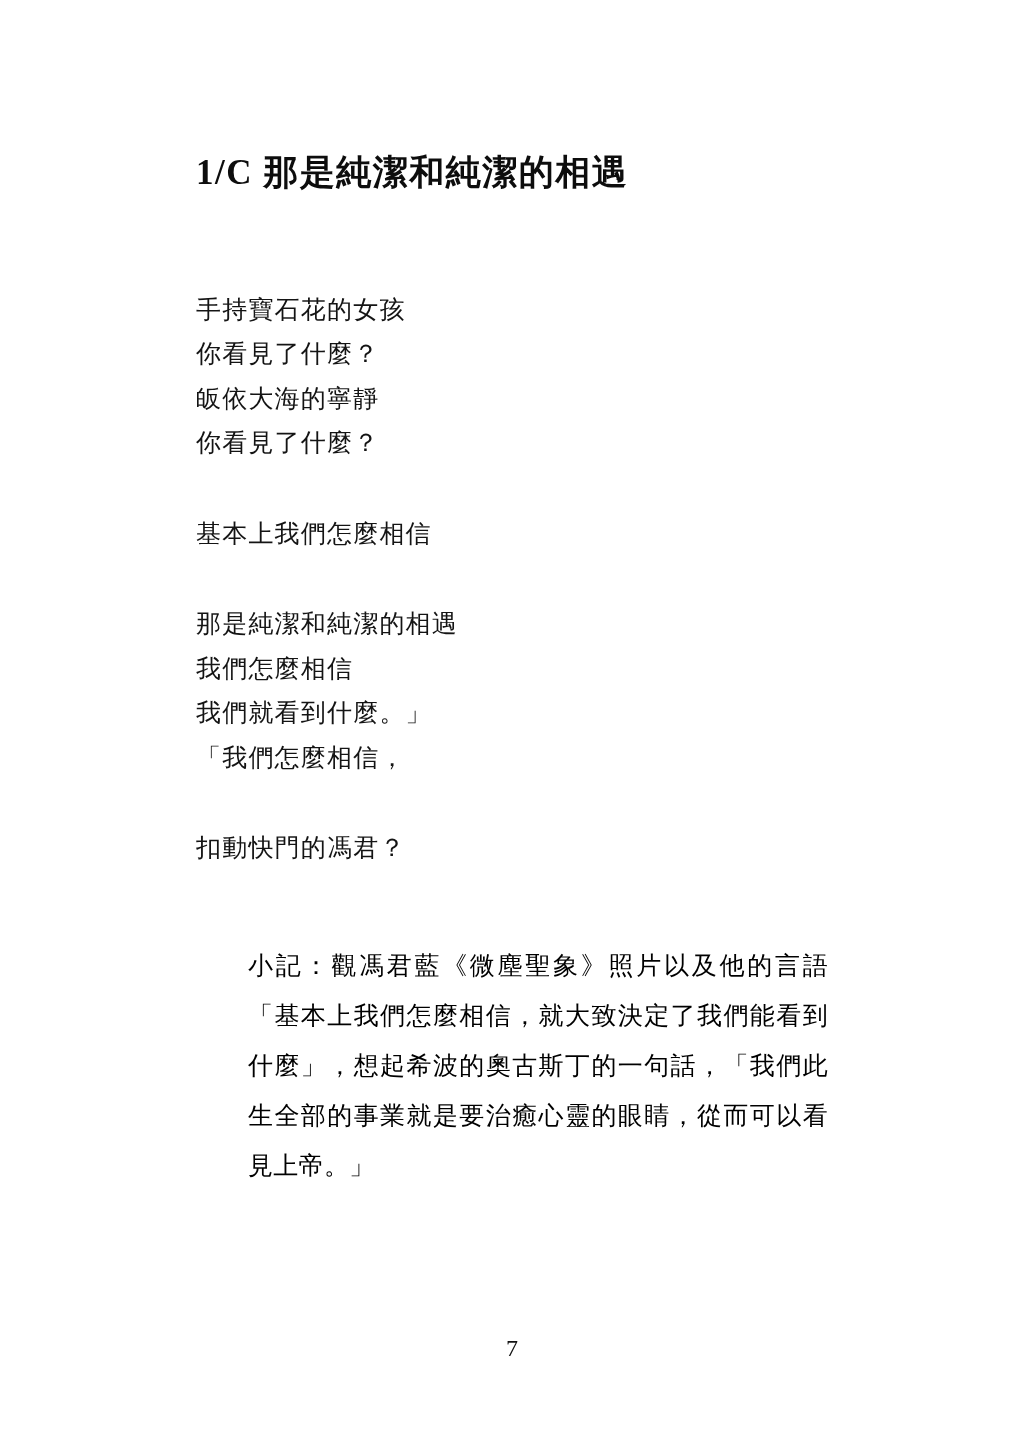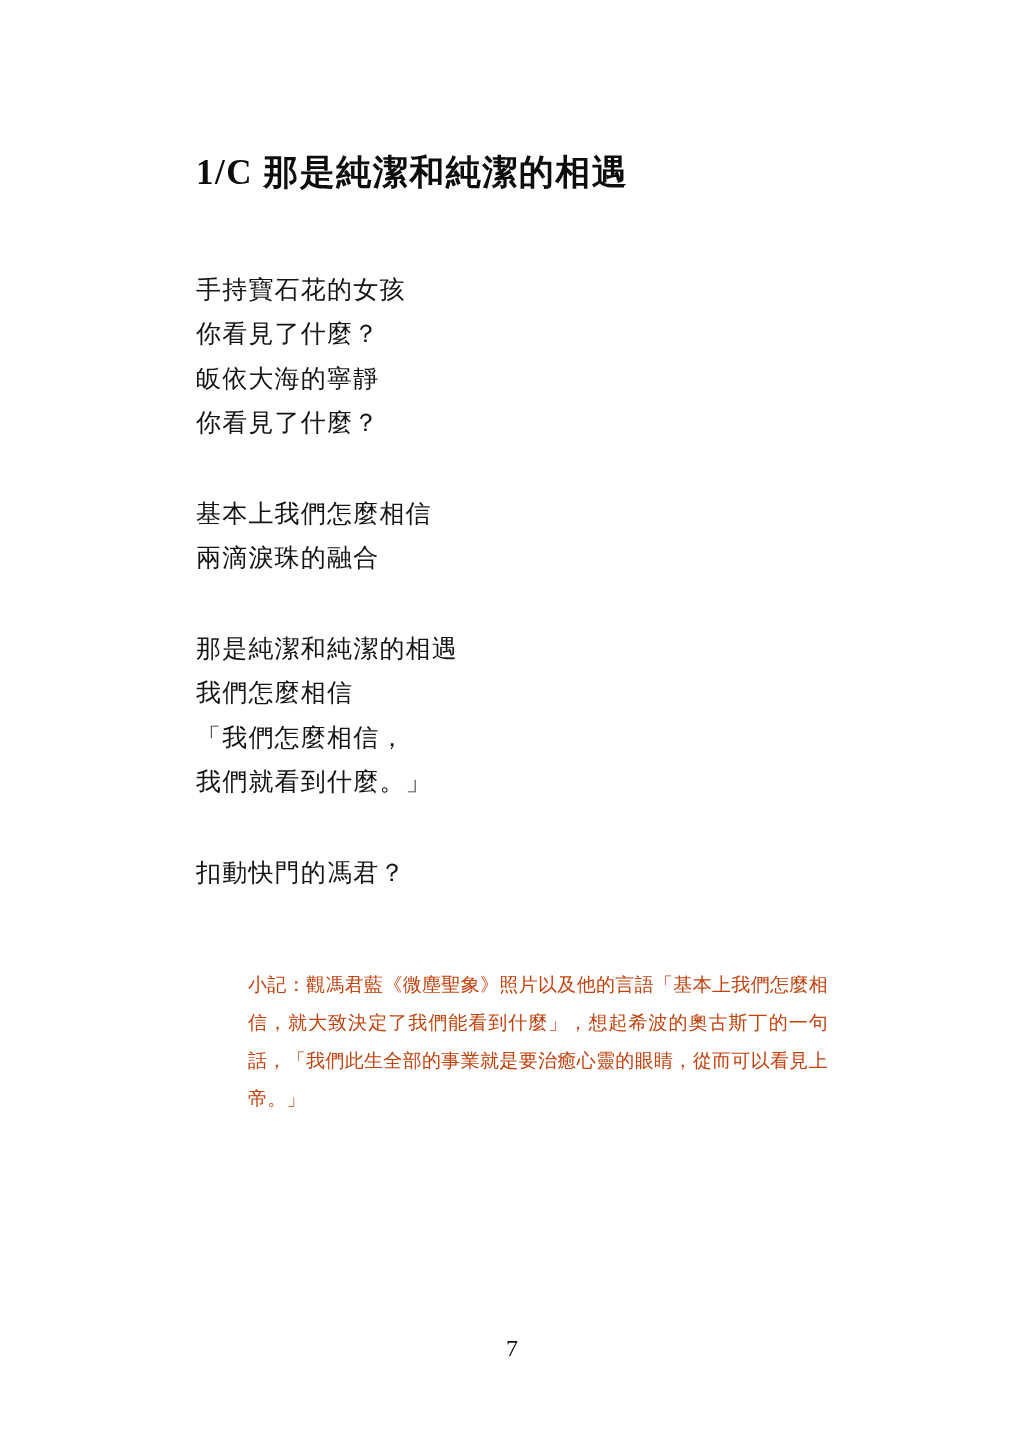--- a/index.html
+++ b/index.html
@@ -29,21 +29,21 @@
   .poem-title {
     font-size: 35px;
     font-weight: bold;
     letter-spacing: 1.5px;
     line-height: 1.3;
     margin: 0 0 0 0;
     color: #0d0d0d;
   }
 
   .poem-body {
-    margin-top: 72px;
+    margin-top: 92px;
   }
 
   .stanza {
     margin: 0 0 46px 0;
   }
   .stanza:last-of-type {
     margin-bottom: 0;
   }
 
   .line {
@@ -52,25 +52,25 @@
     letter-spacing: 1.2px;
     white-space: pre-wrap;
     color: #141414;
   }
 
   .note {
     margin-top: 70px;
     margin-left: 52px;
     margin-right: 6px;
     font-family: "DejaVu Sans", "Liberation Sans", sans-serif;
-    font-size: 19px;
+    font-size: 25px;
     line-height: 2.0;
     letter-spacing: 0.3px;
     text-align: justify;
-    color: #c2410c;
+    color: #000000;
   }
 
   .page-number {
     position: absolute;
     left: 0;
     right: 0;
     bottom: 72px;
     text-align: center;
     font-size: 24px;
     font-family: "Liberation Serif", serif;
@@ -88,28 +88,27 @@
 
     <div class="stanza">
       <div class="line">手持寶石花的女孩</div>
       <div class="line">你看見了什麼？</div>
       <div class="line">皈依大海的寧靜</div>
       <div class="line">你看見了什麼？</div>
     </div>
 
     <div class="stanza">
       <div class="line">基本上我們怎麼相信</div>
-      <div class="line">兩滴淚珠的融合</div>
     </div>
 
     <div class="stanza">
       <div class="line">那是純潔和純潔的相遇</div>
       <div class="line">我們怎麼相信</div>
+      <div class="line">我們就看到什麼。」</div>
       <div class="line">「我們怎麼相信，</div>
-      <div class="line">我們就看到什麼。」</div>
     </div>
 
     <div class="stanza">
       <div class="line">扣動快門的馮君？</div>
     </div>
 
   </div>
 
   <div class="note">小記：觀馮君藍《微塵聖象》照片以及他的言語「基本上我們怎麼相信，就大致決定了我們能看到什麼」，想起希波的奧古斯丁的一句話，「我們此生全部的事業就是要治癒心靈的眼睛，從而可以看見上帝。」</div>
 

